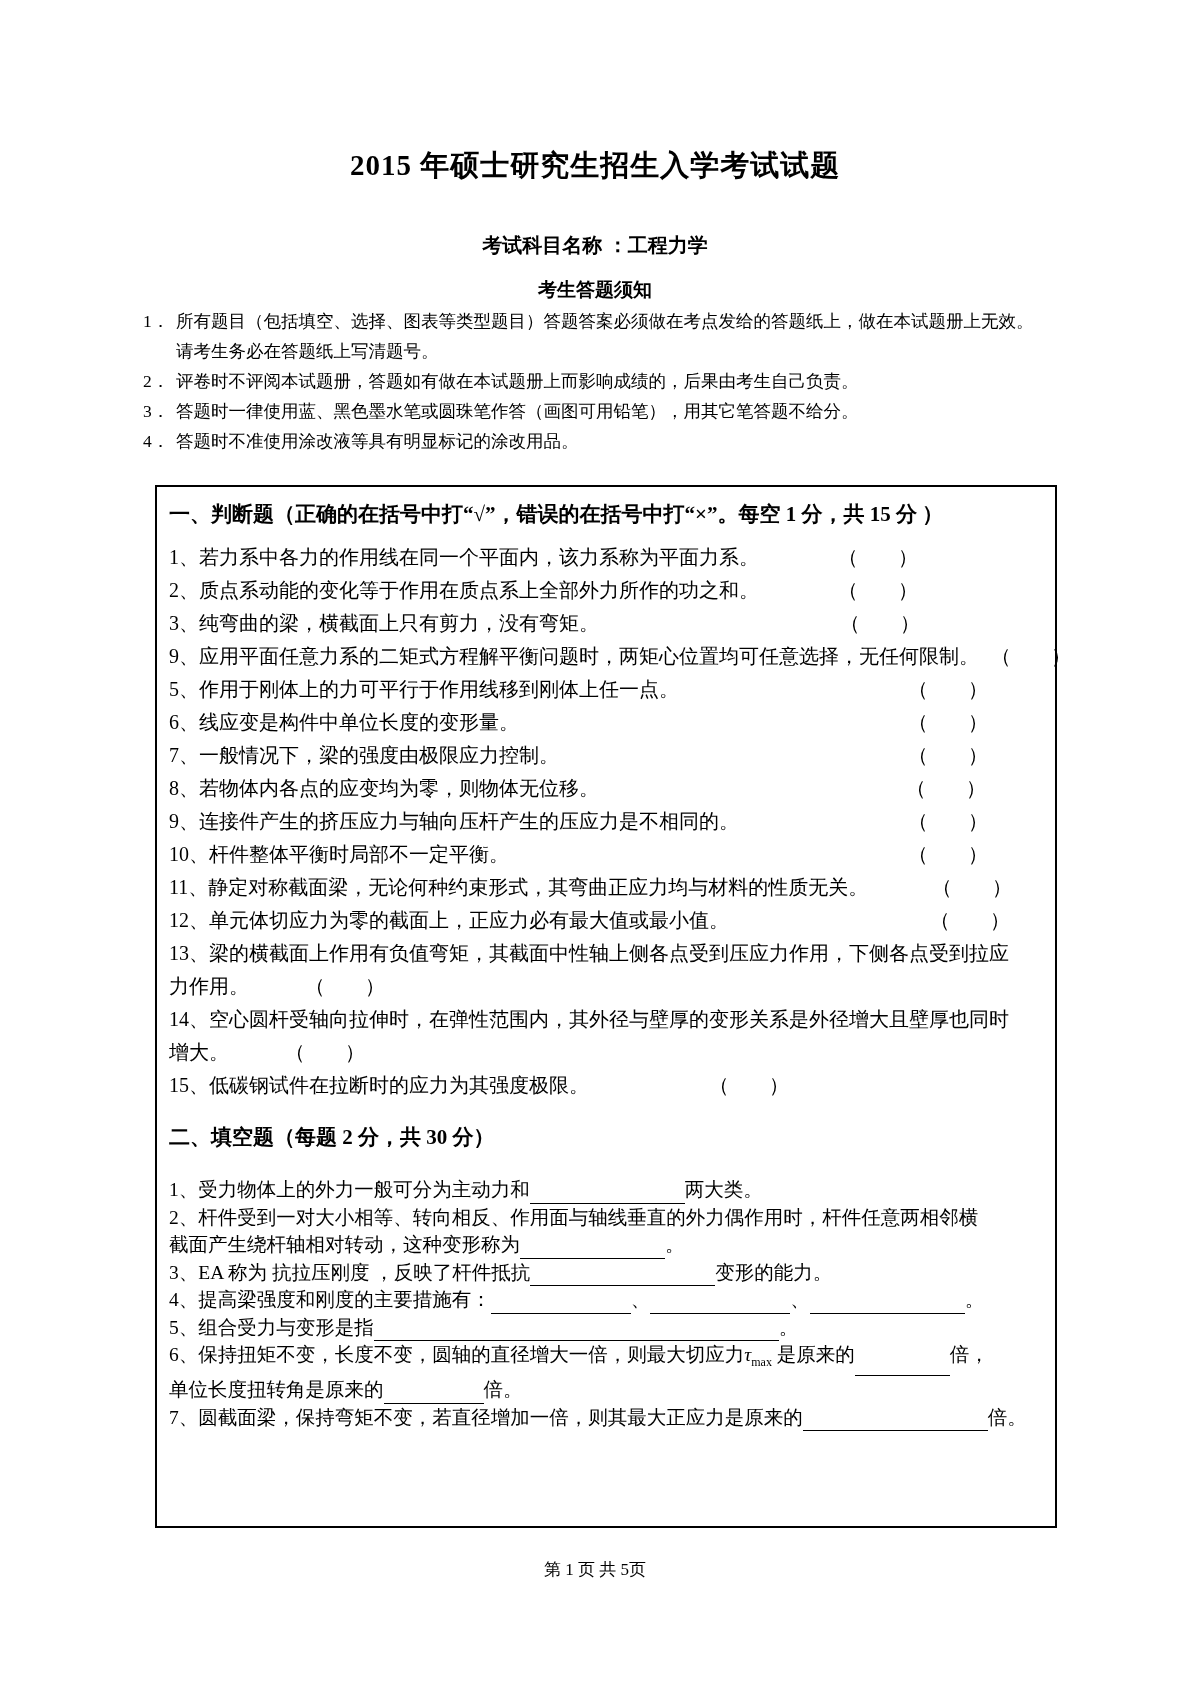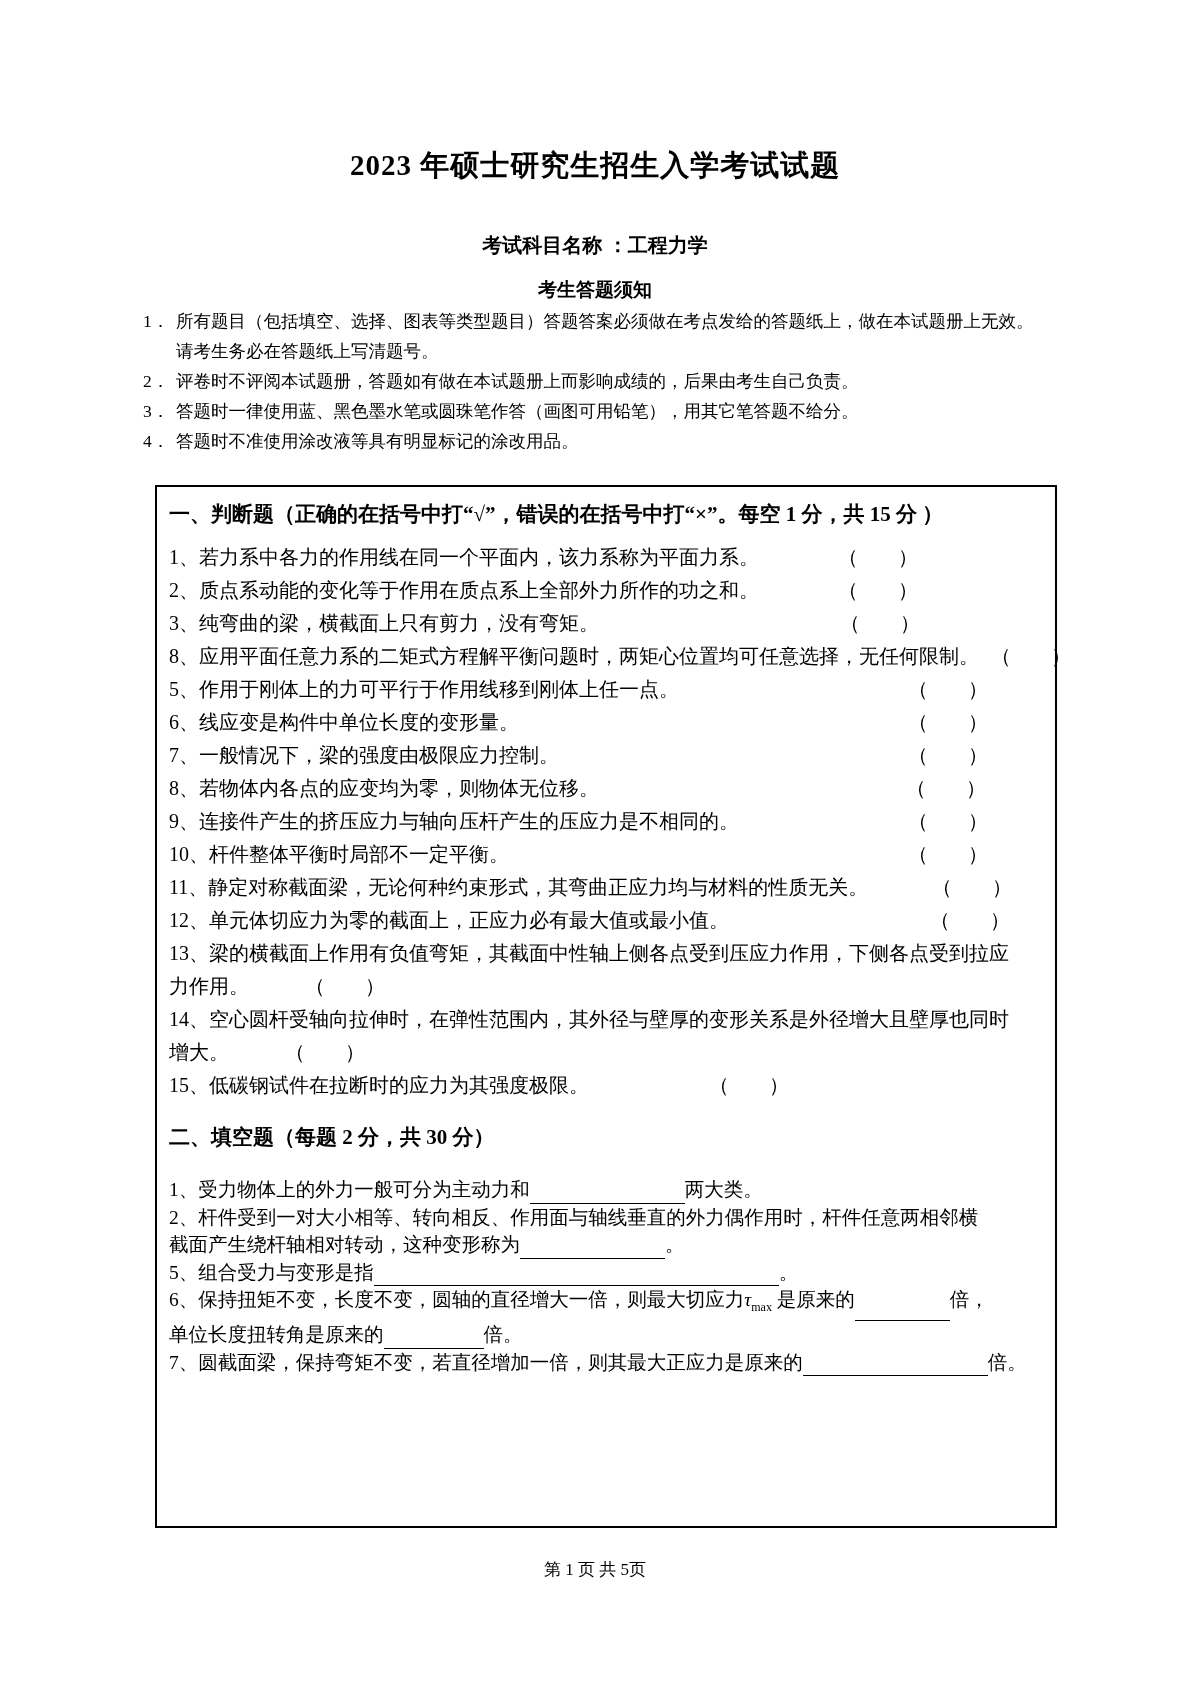--- a/index.html
+++ b/index.html
@@ -33,21 +33,21 @@
   .f i{font-family:"Liberation Serif","DejaVu Serif",serif;}
   .f sub{font-size:12px;}
   .footer{position:absolute;top:1558px;left:0;width:100%;text-align:center;
           font-size:17px;}
 </style>
 </head>
 <body>
 
 <div class="page">
 
-  <div class="title">2023 年硕士研究生招生入学考试试题</div>
+  <div class="title">2015 年硕士研究生招生入学考试试题</div>
   <div class="subtitle">考试科目名称 ：工程力学</div>
   <div class="notice-title">考生答题须知</div>
 
   <div class="notices">
     <div class="notice">
       <span class="num">1．</span>
       <span class="txt">所有题目（包括填空、选择、图表等类型题目）答题答案必须做在考点发给的答题纸上，做在本试题册上无效。请考生务必在答题纸上写清题号。</span>
     </div>
     <div class="notice">
       <span class="num">2．</span>
@@ -74,21 +74,21 @@
       </div>
       <div class="q">
         <span>2、质点系动能的变化等于作用在质点系上全部外力所作的功之和。</span>
         <span class="br" style="left:669px">（　　）</span>
       </div>
       <div class="q">
         <span>3、纯弯曲的梁，横截面上只有剪力，没有弯矩。</span>
         <span class="br" style="left:671px">（　　）</span>
       </div>
       <div class="q">
-        <span>8、应用平面任意力系的二矩式方程解平衡问题时，两矩心位置均可任意选择，无任何限制。</span>
+        <span>9、应用平面任意力系的二矩式方程解平衡问题时，两矩心位置均可任意选择，无任何限制。</span>
         <span class="br" style="left:822px">（　　）</span>
       </div>
       <div class="q">
         <span>5、作用于刚体上的力可平行于作用线移到刚体上任一点。</span>
         <span class="br" style="left:739px">（　　）</span>
       </div>
       <div class="q">
         <span>6、线应变是构件中单位长度的变形量。</span>
         <span class="br" style="left:739px">（　　）</span>
       </div>
@@ -126,20 +126,22 @@
         <span>15、低碳钢试件在拉断时的应力为其强度极限。</span>
         <span class="br" style="left:540px">（　　）</span>
       </div>
     </div>
 
     <div class="sec2-heading">二、填空题（每题 2 分，共 30 分）</div>
 
     <div class="sec2">
       <div class="f">1、受力物体上的外力一般可分为主动力和<span class="blank" style="width: 155px;"></span>两大类。</div>
       <div class="f">2、杆件受到一对大小相等、转向相反、作用面与轴线垂直的外力偶作用时，杆件任意两相邻横<br>截面产生绕杆轴相对转动，这种变形称为<span class="blank" style="width: 145px;"></span>。</div>
+      <div class="f">3、EA 称为 抗拉压刚度 ，反映了杆件抵抗<span class="blank" style="width: 185px;"></span>变形的能力。</div>
+      <div class="f">4、提高梁强度和刚度的主要措施有：<span class="blank" style="width: 140px;"></span>、<span class="blank" style="width: 140px;"></span>、<span class="blank" style="width: 155px;"></span>。</div>
       <div class="f">5、组合受力与变形是指<span class="blank" style="width: 405px;"></span>。</div>
       <div class="f">6、保持扭矩不变，长度不变，圆轴的直径增大一倍，则最大切应力<i>τ</i><sub>max</sub> 是原来的<span class="blank" style="width: 95px;"></span>倍，<br>单位长度扭转角是原来的<span class="blank" style="width: 100px;"></span>倍。</div>
       <div class="f">7、圆截面梁，保持弯矩不变，若直径增加一倍，则其最大正应力是原来的<span class="blank" style="width: 185px;"></span>倍。</div>
     </div>
 
   </div>
 
   <div class="footer">第 1 页 共 5页</div>
 
 </div>

